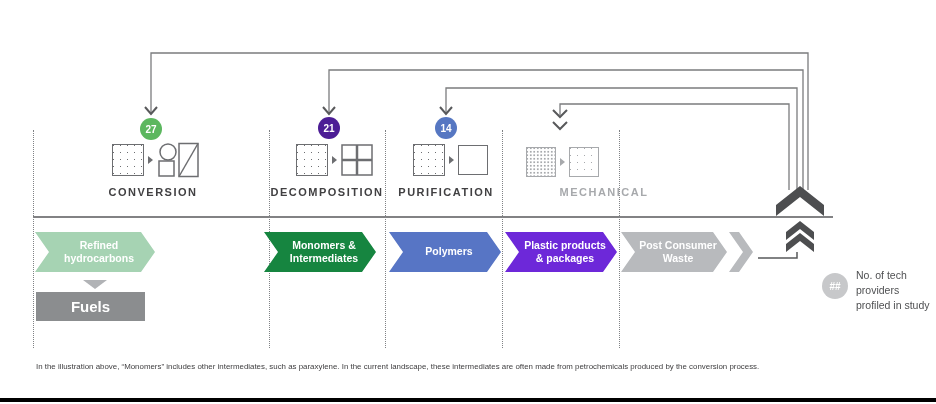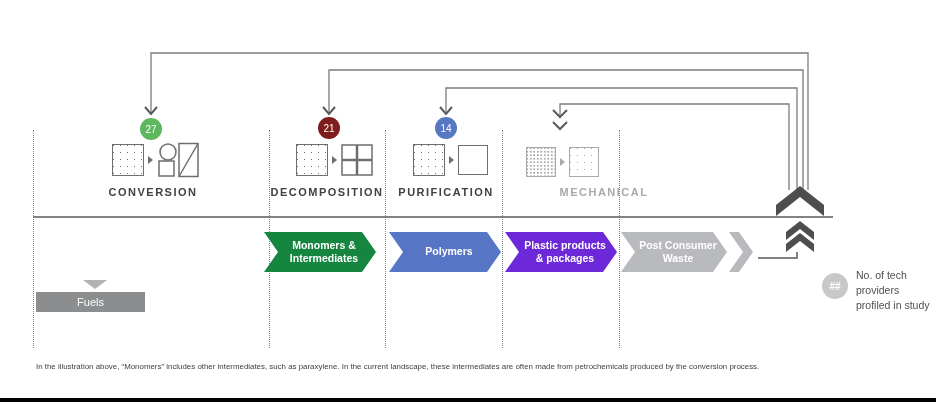--- a/index.html
+++ b/index.html
@@ -7,23 +7,23 @@
     font-family:"Liberation Sans", sans-serif; }
   .stage { position:relative; width:936px; height:404px; background:#fff; }
   .overlay { position:absolute; left:0; top:0; width:936px; height:404px; pointer-events:none; }
 
   
   .sep { position:absolute; top:130px; height:218px; width:0; border-left:1.5px dotted #808285; }
 
   
   .badge { position:absolute; width:22px; height:22px; border-radius:50%;
     display:flex; align-items:center; justify-content:center;
-    color:#fff; font-size:10px; font-weight:normal;text-align:center; }
+    color:#fff; font-size:10px; font-weight:bold;text-align:center; }
   .badge-conv { left:140px; top:118px; background:#5cb75f; }
-  .badge-deco { left:318px; top:117px; background:#7f1d1d; }
+  .badge-deco { left:318px; top:117px; background:#4c1d95; }
   .badge-puri { left:435px; top:117px; background:#5677c2; }
 
   
   .icon-row { position:absolute; display:flex; align-items:center; gap:4px; height:36px; }
   .dotsq { width:32px; height:32px; border:1px solid #6d6e71; background-color:#fff;
     background-image:radial-gradient(#6d6e71 0.8px, transparent 0.9px);
     background-size:7px 7px; background-position:4px 4px; }
   .tri-r { width:0; height:0; border-left:5px solid #6d6e71;
     border-top:4px solid transparent; border-bottom:4px solid transparent; }
   .dotsq.gray { border-color:#a7a9ac; background-image:radial-gradient(#a7a9ac 0.8px, transparent 0.9px); width:30px; height:30px; }
@@ -45,23 +45,23 @@
   .fa-1 { left:35px;  width:120px; background:#a6d3b3; }
   .fa-2 { left:157px; width:110px; background:#76c578; }
   .fa-3 { left:264px; width:112px; background:#168540; }
   .fa-4 { left:389px; width:112px; background:#5775c5; }
   .fa-5 { left:505px; width:112px; background:#6d28d9; }
   .fa-6 { left:621px; width:106px; background:#b8babd; }
   .tail-chevron { position:absolute; left:729px; top:232px; width:24px; height:40px; background:#b8babd;
     clip-path:polygon(0 0, 10px 0, 100% 50%, 10px 100%, 0 100%, 14px 50%); }
 
   
-  .fuels-box { position:absolute; left:36px; top:292px; width:109px; height:20px; background:#8b8d8f;
+  .fuels-box { position:absolute; left:36px; top:292px; width:109px; height:29px; background:#8b8d8f;
     display:flex; align-items:center; justify-content:center;
-    color:#fff; font-size:11px; font-weight:normal; }
+    color:#fff; font-size:15px; font-weight:bold; }
 
   
   .legend-badge { position:absolute; left:822px; top:273px; width:26px; height:26px; border-radius:50%;
     background:#c7c8ca; color:#fff; font-size:10px; font-weight:bold;
     display:flex; align-items:center; justify-content:center; }
   .legend-text { position:absolute; left:856px; top:268px; width:76px;
     font-size:10.5px; color:#4f5052; line-height:1.45; }
 
   
   .footnote { position:absolute; left:36px; top:362px; width:886px; font-size:7.9px; color:#414042; }
@@ -150,20 +150,23 @@
     <div class="dotsq gray dense"></div>
     <div class="tri-r gray"></div>
     <div class="dotsq gray"></div>
   </div>
 
   <div class="cat-label" style="left:68px">CONVERSION</div>
   <div class="cat-label" style="left:242px">DECOMPOSITION</div>
   <div class="cat-label" style="left:361px">PURIFICATION</div>
   <div class="cat-label gray" style="left:475px">MECHANICAL</div>
 
+  <div class="flow-arrow fa-1">
+      <span>Refined hydrocarbons</span>
+    </div>
   <div class="flow-arrow fa-3">
       <span>Monomers &amp; Intermediates</span>
     </div>
   <div class="flow-arrow fa-4">
       <span>Polymers</span>
     </div>
   <div class="flow-arrow fa-5">
       <span>Plastic products &amp; packages</span>
     </div>
   <div class="flow-arrow fa-6">

